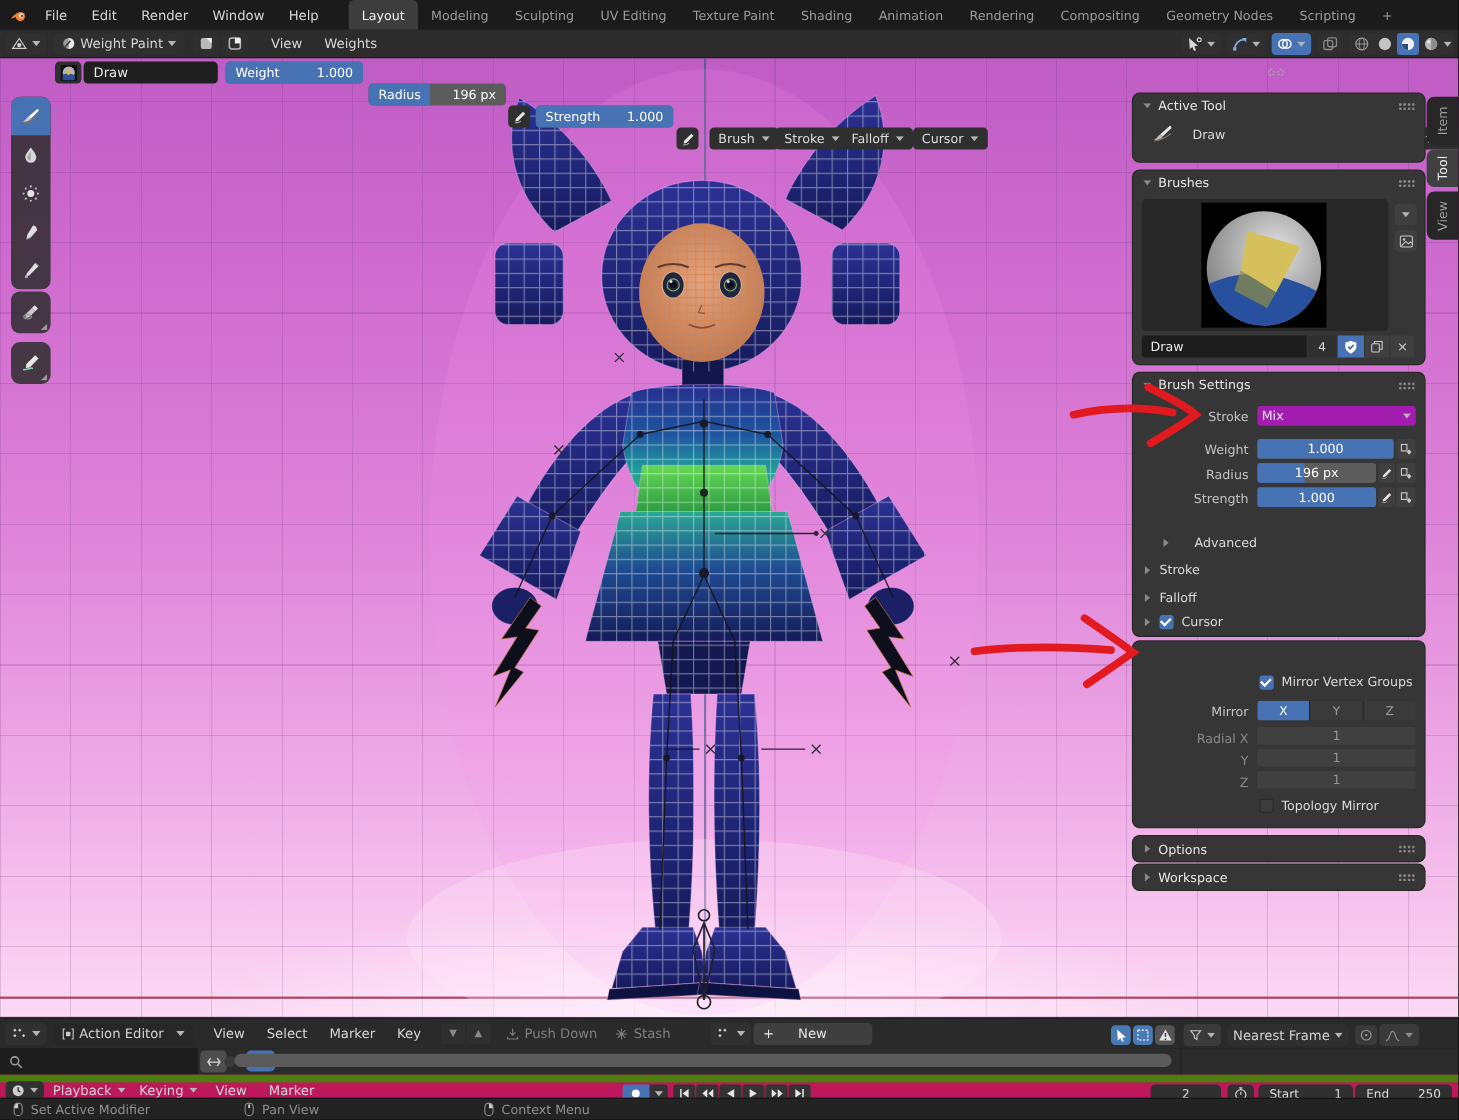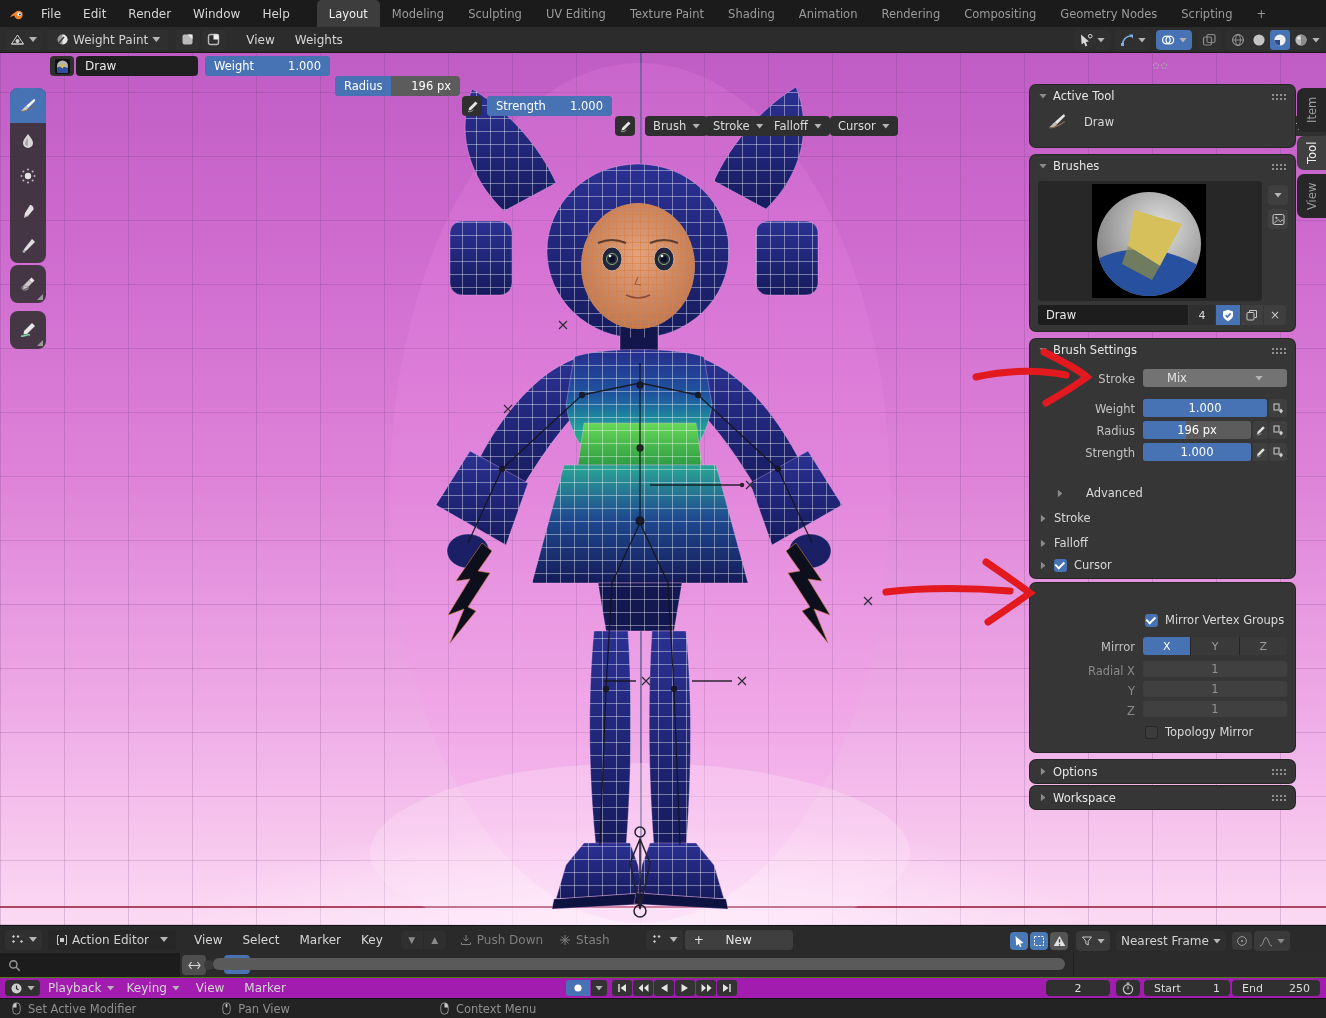--- a/index.html
+++ b/index.html
@@ -58,21 +58,21 @@
   .cb{width:13px;height:13px;border-radius:3px;background:#4772b3;display:flex;align-items:center;justify-content:center;flex:none}
   .cb.off{background:#3c3c3c;box-shadow:inset 0 0 0 1px #272727}
   .tick{width:7px;height:4px;border-left:2px solid #fff;border-bottom:2px solid #fff;transform:rotate(-45deg) translate(0,-1px)}
   .stab{left:1297px;width:29px;background:#272727;color:#9e9e9e;border-radius:7px 0 0 7px;display:flex;align-items:center;justify-content:center;writing-mode:vertical-rl;transform:rotate(180deg);font-size:11.5px;border-radius:0 7px 7px 0}
   .stab.active{background:#404040;color:#ededed}
   
   #dshead{left:0;top:925px;width:100%;height:28px;background:#2a2a2a;border-top:1px solid #141414;box-sizing:border-box;display:flex;align-items:center}
   .dmenu{padding:0 10px;color:#d6d6d6}
   .gray{color:#7f7f7f}
   #scrub{left:0;top:953px;width:100%;height:24px;background:#2b2b2b}
-  #tlhead{left:0;top:977px;width:100%;height:21px;background:#a21caf;border-top:1px solid #4d7c0f;box-sizing:border-box}
+  #tlhead{left:0;top:977px;width:100%;height:21px;background:#be185d;border-top:7px solid #4d7c0f;box-sizing:border-box}
   #sbar{left:0;top:998px;width:100%;height:20px;background:#232323;border-top:1px solid #141414;box-sizing:border-box;display:flex;align-items:center;color:#8f8f8f;font-size:11.5px}
   .tfield{background:#303030;border-radius:4px;height:16px;display:flex;align-items:center;font-size:11px;color:#dcdcdc;box-sizing:border-box}
   .tpbtn{width:20px;height:16px;background:#333;border-radius:3px;display:flex;align-items:center;justify-content:center;margin-right:1px}
   .rnums{position:absolute;left:214px;top:8px;display:flex;color:#8a8a8a;font-size:10px}
   .rnum{width:47px;text-align:center}
   svg{display:block}
 </style>
 </head>
 <body>
 
@@ -554,21 +554,21 @@
       </div>
     </div>
 
     <div class="panel r" style="top:286px;height:239px">
       <div class="phead">
         <span class="chev dim"></span>
           <span class="ptitle">Brush Settings</span>
           <span class="dots"></span>
       </div>
       <span class="lblcol" style="left:5px;top:33px">Stroke</span>
-      <div class="r" style="left:113px;top:30px;width:144px;height:18px;background:#737373;border-radius:3px;display:flex;align-items:center;padding:0 24px;box-sizing:border-box;color:#e5e5e5">
+      <div class="r" style="left:113px;top:30px;width:144px;height:18px;background:#a21caf;border-radius:3px;display:flex;align-items:center;padding:0 4px;box-sizing:border-box;color:#e5e5e5">
         <span>Mix</span>
           <span class="chev" style="margin-left:auto"></span>
       </div>
       <span class="lblcol" style="left:5px;top:63px">Weight</span>
       <div class="pslider" style="left:113px;top:60px;width:124px">
           <i class="fill" style="width:100%"></i>
           <span>1.000</span>
         </div>
       <div class="sqbtn" style="left:239px;top:60px;width:18px">
         <svg width="11" height="11" viewBox="0 0 11 11">

